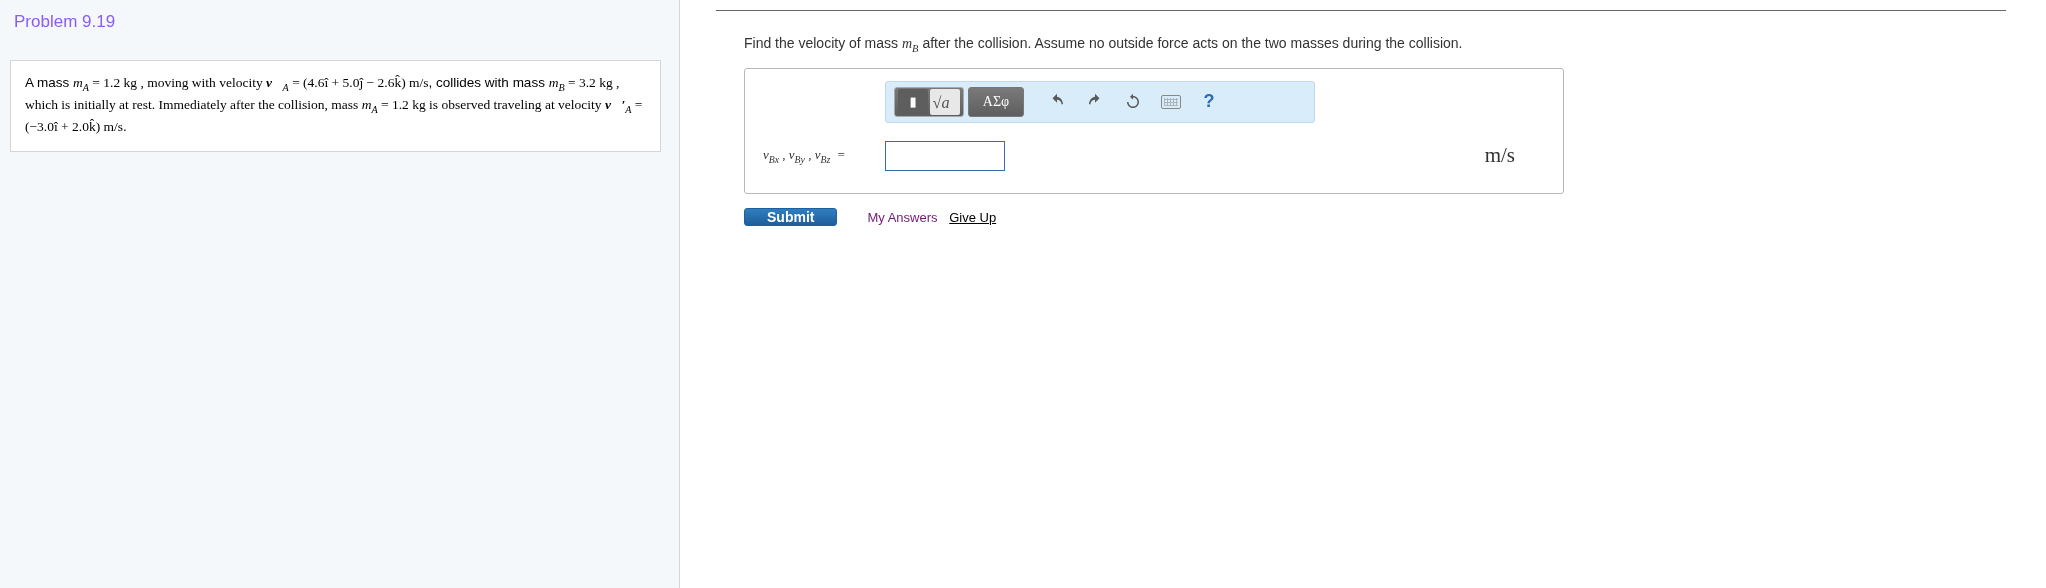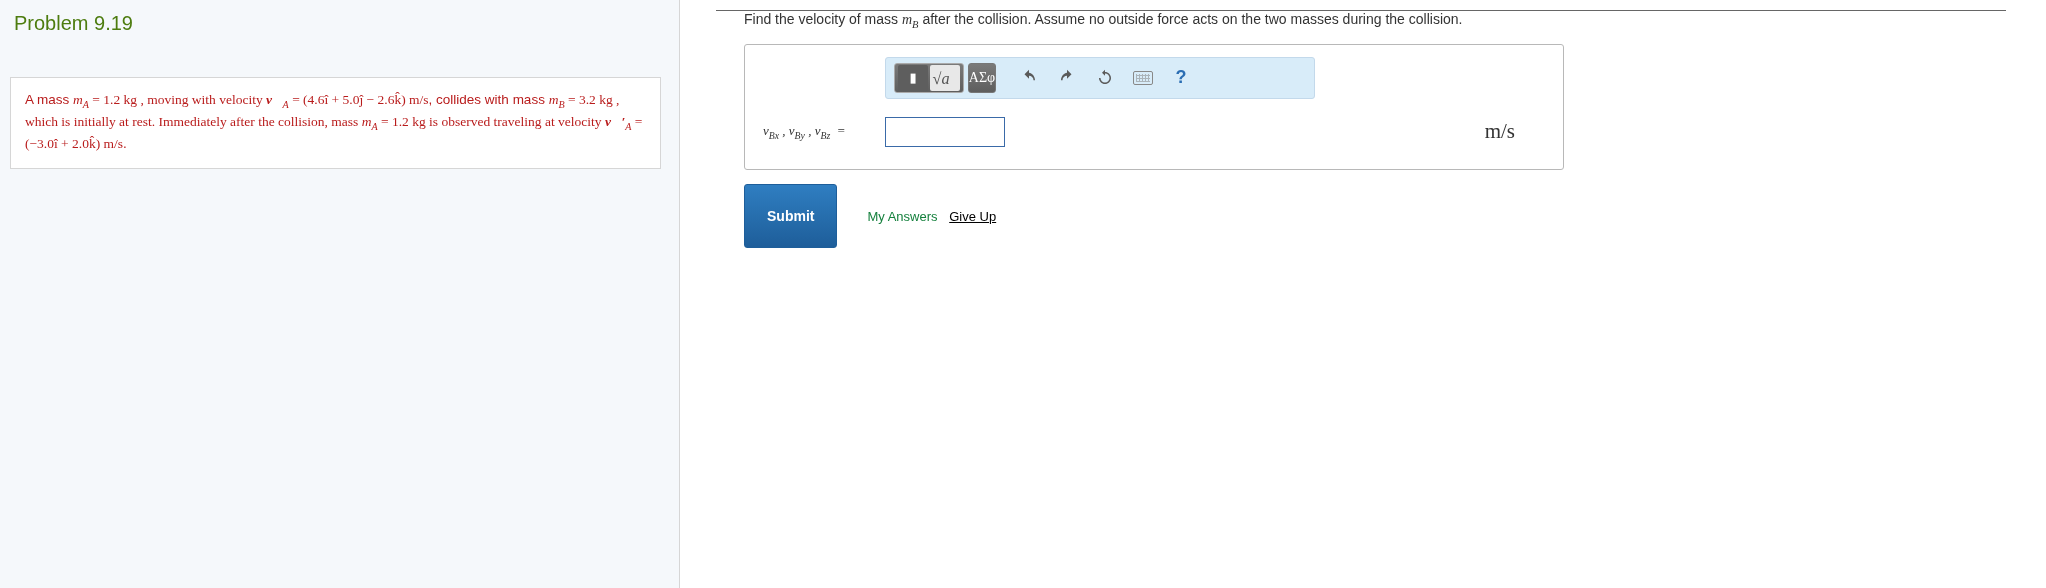--- a/index.html
+++ b/index.html
@@ -12,51 +12,52 @@
     height: 588px;
     display: flex;
   }
   .left-pane {
     width: 680px;
     background: #f5f8fb;
     padding: 12px 18px 30px 10px;
     border-right: 1px solid #d6d6d6;
   }
   .problem-title {
-    font-size: 20px;
-    color: #4d7c0f;
-    margin-bottom: 42px;
+    font-size: 17px;
+    color: #8b5cf6;
+    margin-bottom: 28px;
     padding-left: 4px;
   }
   .problem-box {
     border: 1px solid #d6d6d6;
     background: #fff;
     padding: 12px 14px 14px 14px;
     font-size: 13.5px;
-    color: #b91c1c;
+    color: #000000;
     line-height: 1.5;
   }
   .right-pane {
     flex: 1;
     padding: 0 40px 0 36px;
   }
   .right-pane hr.top-rule {
     border: none;
     border-top: 1px solid #666;
     margin-top: 10px;
   }
   .part-title {
     font-weight: bold;
     font-size: 15px;
     margin: 16px 0 16px 0;
   }
   .part-body {
     padding-left: 28px;
     font-size: 14px;
     color: #333;
+    margin-top: 24px;
   }
   .instruction1 { margin-bottom: 14px; }
   .instruction2 { font-weight: bold; margin-bottom: 20px; }
   .answer-box {
     border: 1px solid #b8b8b8;
     border-radius: 3px;
     width: 820px;
     padding-bottom: 18px;
   }
   .toolbar-wrap {
@@ -65,21 +66,21 @@
     border-radius: 3px;
     margin: 12px 0 12px 140px;
     width: 430px;
     height: 42px;
     display: flex;
     align-items: center;
     padding: 0 8px;
     gap: 4px;
   }
   .tbtn {
-    width: 28px;
+    width: 56px;
     height: 30px;
     border: 1px solid #777;
     border-radius: 3px;
     background: linear-gradient(#7a7a7a, #5e5e5e);
     color: #fff;
     display: flex;
     align-items: center;
     justify-content: center;
     font-size: 13px;
     cursor: pointer;
@@ -135,24 +136,24 @@
     margin-top: 14px;
     padding-left: 0;
   }
   .submit-btn {
     background: linear-gradient(#2f7ec1, #1e5e9a);
     color: #fff;
     font-weight: bold;
     font-size: 14px;
     border: 1px solid #1e5e9a;
     border-radius: 3px;
-    padding: 23px 22px;
+    padding: 0 22px;
     cursor: pointer;
   }
-  .my-answers { color: #15803d; font-size: 13px; }
+  .my-answers { color: #701a75; font-size: 13px; }
   .giveup { color: #000000; text-decoration: underline; font-size: 13px; cursor:pointer;}
   
   .math { font-family: "Times New Roman", serif; }
   .mathit { font-style: italic; }
   .sub { font-size: 0.75em; vertical-align: sub; font-style: italic;}
   .keyboard-icon {
     border:1px solid #888; border-radius:2px; width:20px; height:14px;
     display:inline-block; position:relative;
   }
   .keyboard-icon::before {

